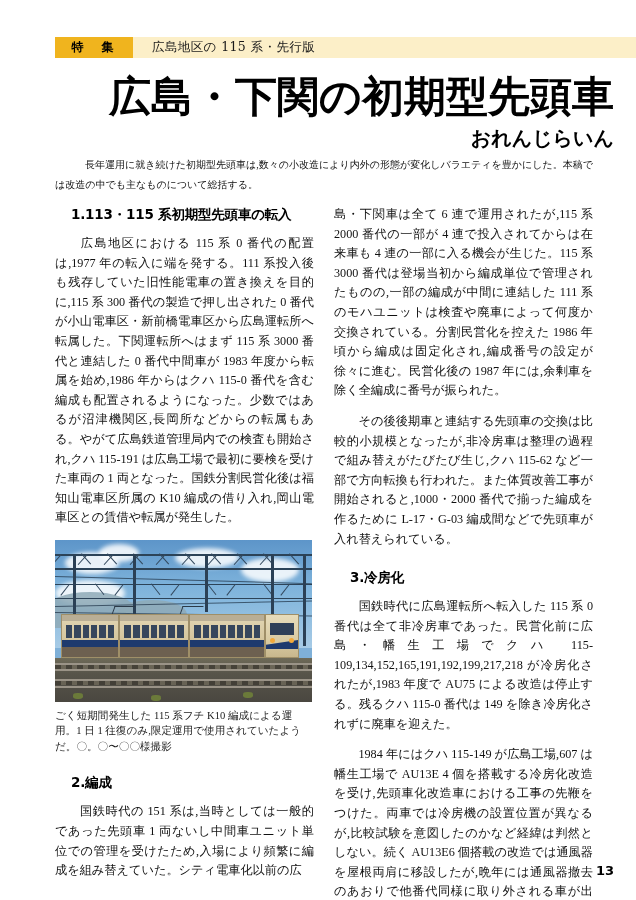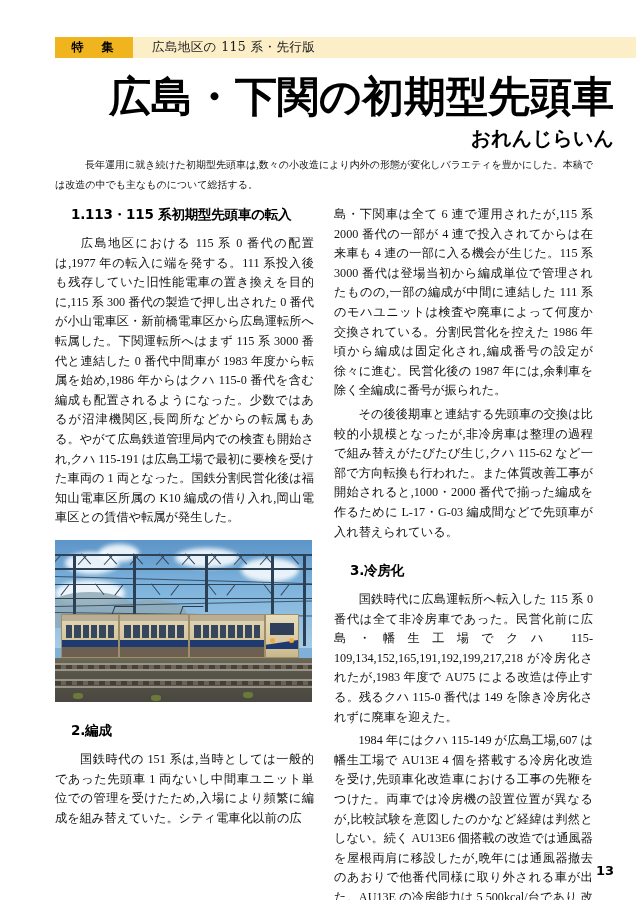--- a/index.html
+++ b/index.html
@@ -113,21 +113,21 @@
     letter-spacing: -0.2px;
   }
   h2.section-heading.spaced-top { margin-top: 19px; }
 
   p.body-text {
     margin: 0 0 0 0;
     text-indent: 1em;
     text-align: justify;
     text-justify: inter-character;
   }
-  p.body-text + p.body-text { margin-top: 4px; }
+  p.body-text + p.body-text { margin-top: 11px; }
 
   
   #photo-figure {
     margin: 12px 0 0 0;
     width: 257px;
   }
   #photo-frame {
     position: relative;
     width: 257px;
     height: 162px;
@@ -420,20 +420,21 @@
         <div class="rail" style="top:11px;"></div>
         <div class="sleepers" style="top:22px;"></div>
         <div class="rail" style="top:21px;"></div>
         <div class="rail" style="top:28px;"></div>
         <div class="grassy" style="left:18px; top:35px;"></div>
         <div class="grassy" style="left:96px; top:37px;"></div>
         <div class="grassy" style="left:188px; top:34px;"></div>
       </div>
     </div>
 
+    <figcaption id="photo-caption">ごく短期間発生した 115 系フチ K10 編成による運用。1 日 1 往復のみ,限定運用で使用されていたようだ。〇。〇〜〇〇様撮影</figcaption>
   </figure>
 
   <h2 class="section-heading spaced-top">2.編成</h2>
 
   <p class="body-text">　国鉄時代の 151 系は,当時としては一般的であった先頭車 1 両ないし中間車ユニット単位での管理を受けたため,入場により頻繁に編成を組み替えていた。シティ電車化以前の広</p>
 </div>
 
 <div class="column" id="column-right">
 
   <p class="body-text" style="text-indent:0;">島・下関車は全て 6 連で運用されたが,115 系 2000 番代の一部が 4 連で投入されてからは在来車も 4 連の一部に入る機会が生じた。115 系 3000 番代は登場当初から編成単位で管理されたものの,一部の編成が中間に連結した 111 系のモハユニットは検査や廃車によって何度か交換されている。分割民営化を控えた 1986 年頃から編成は固定化され,編成番号の設定が徐々に進む。民営化後の 1987 年には,余剰車を除く全編成に番号が振られた。</p>

